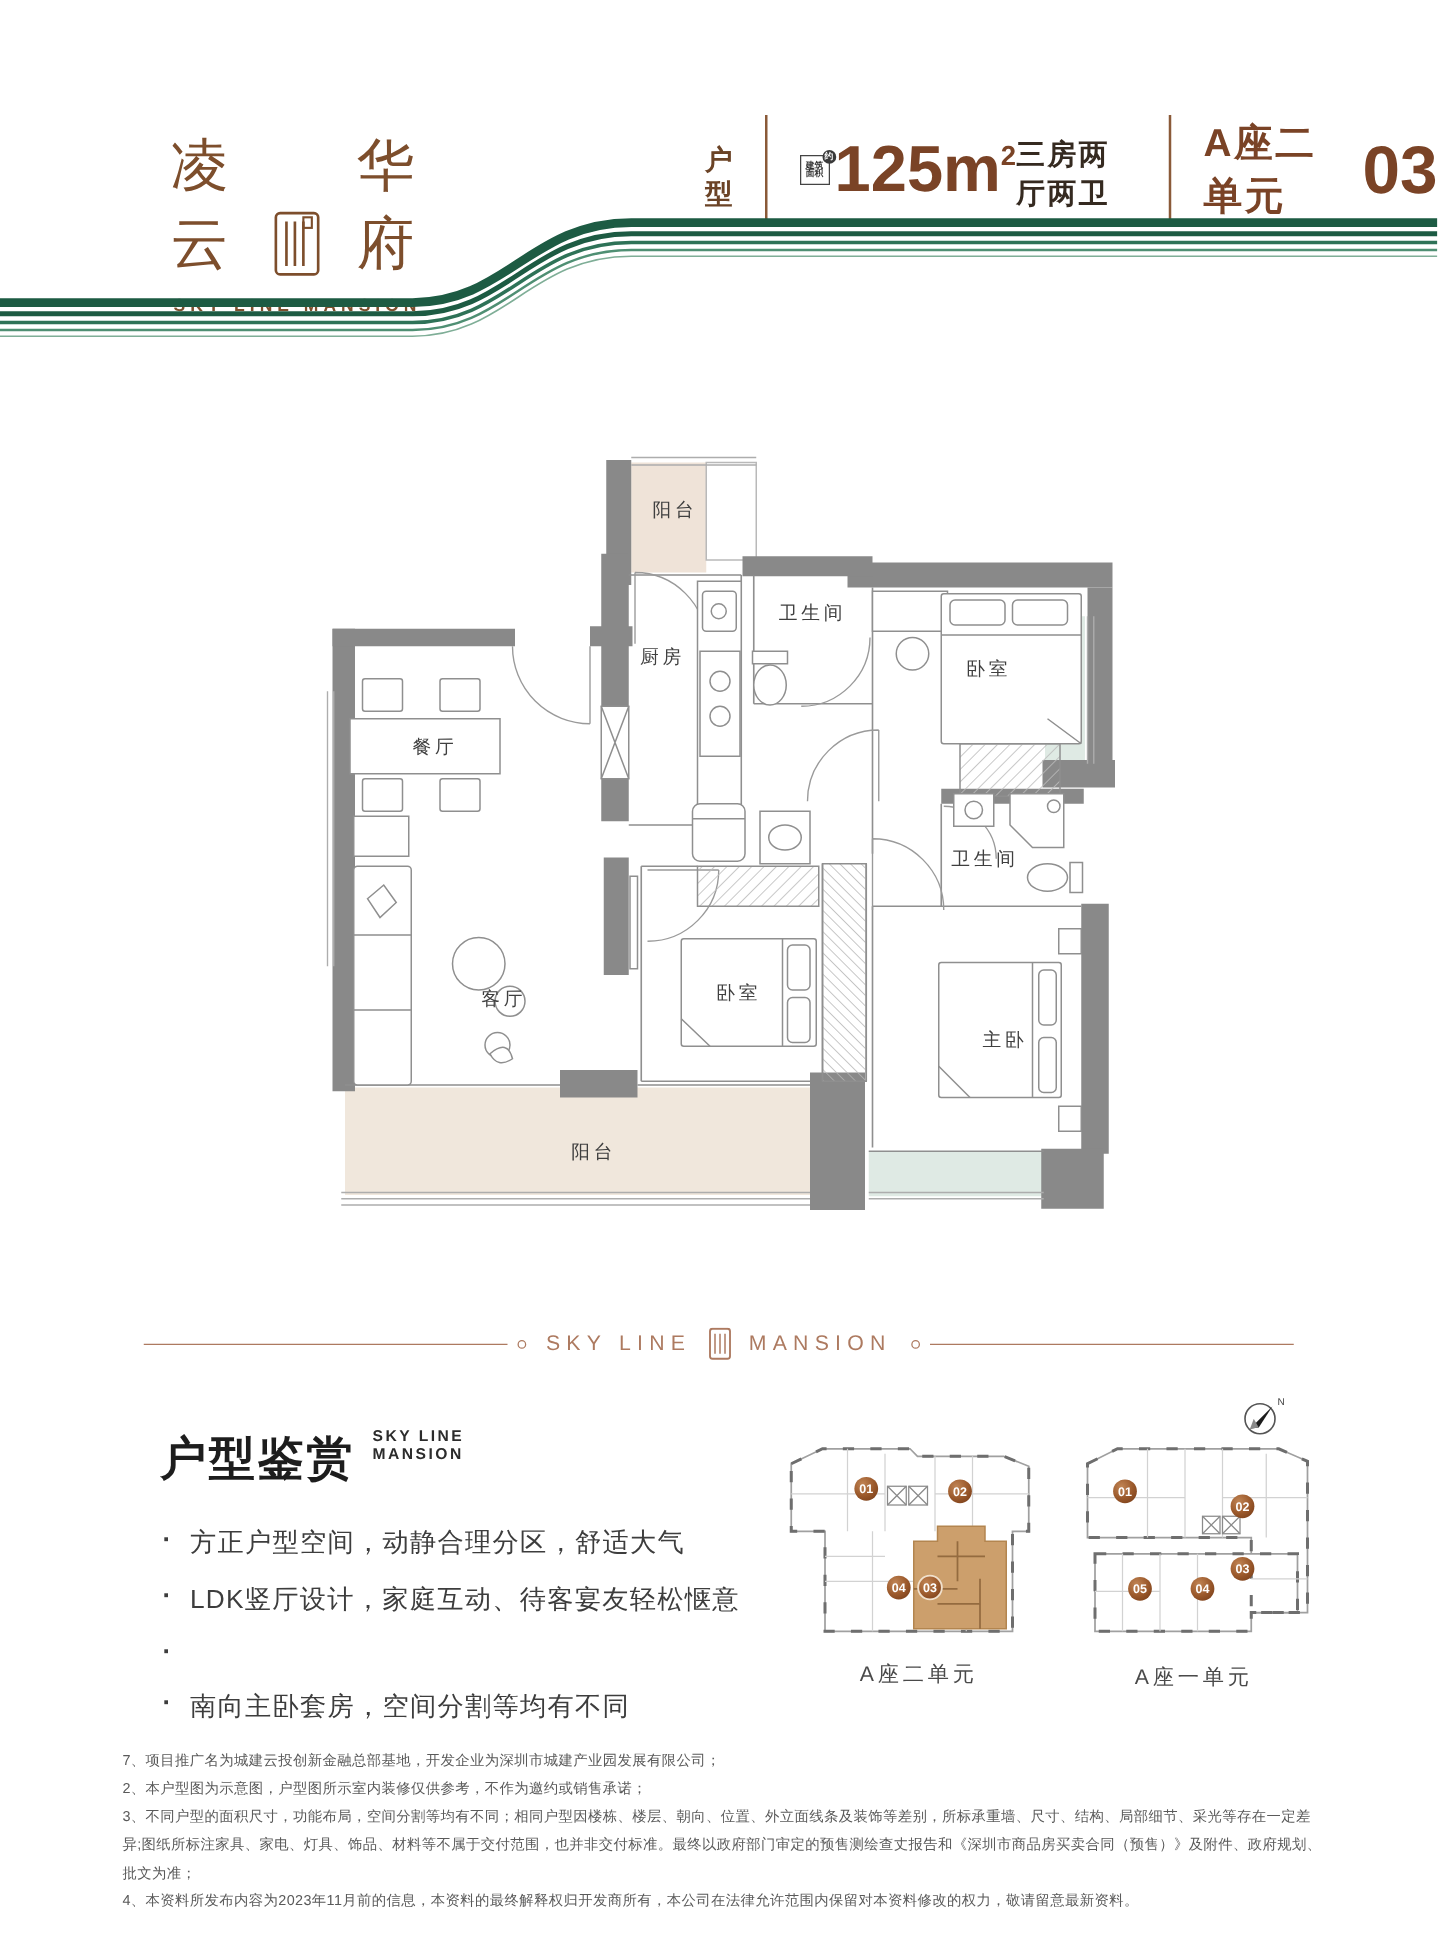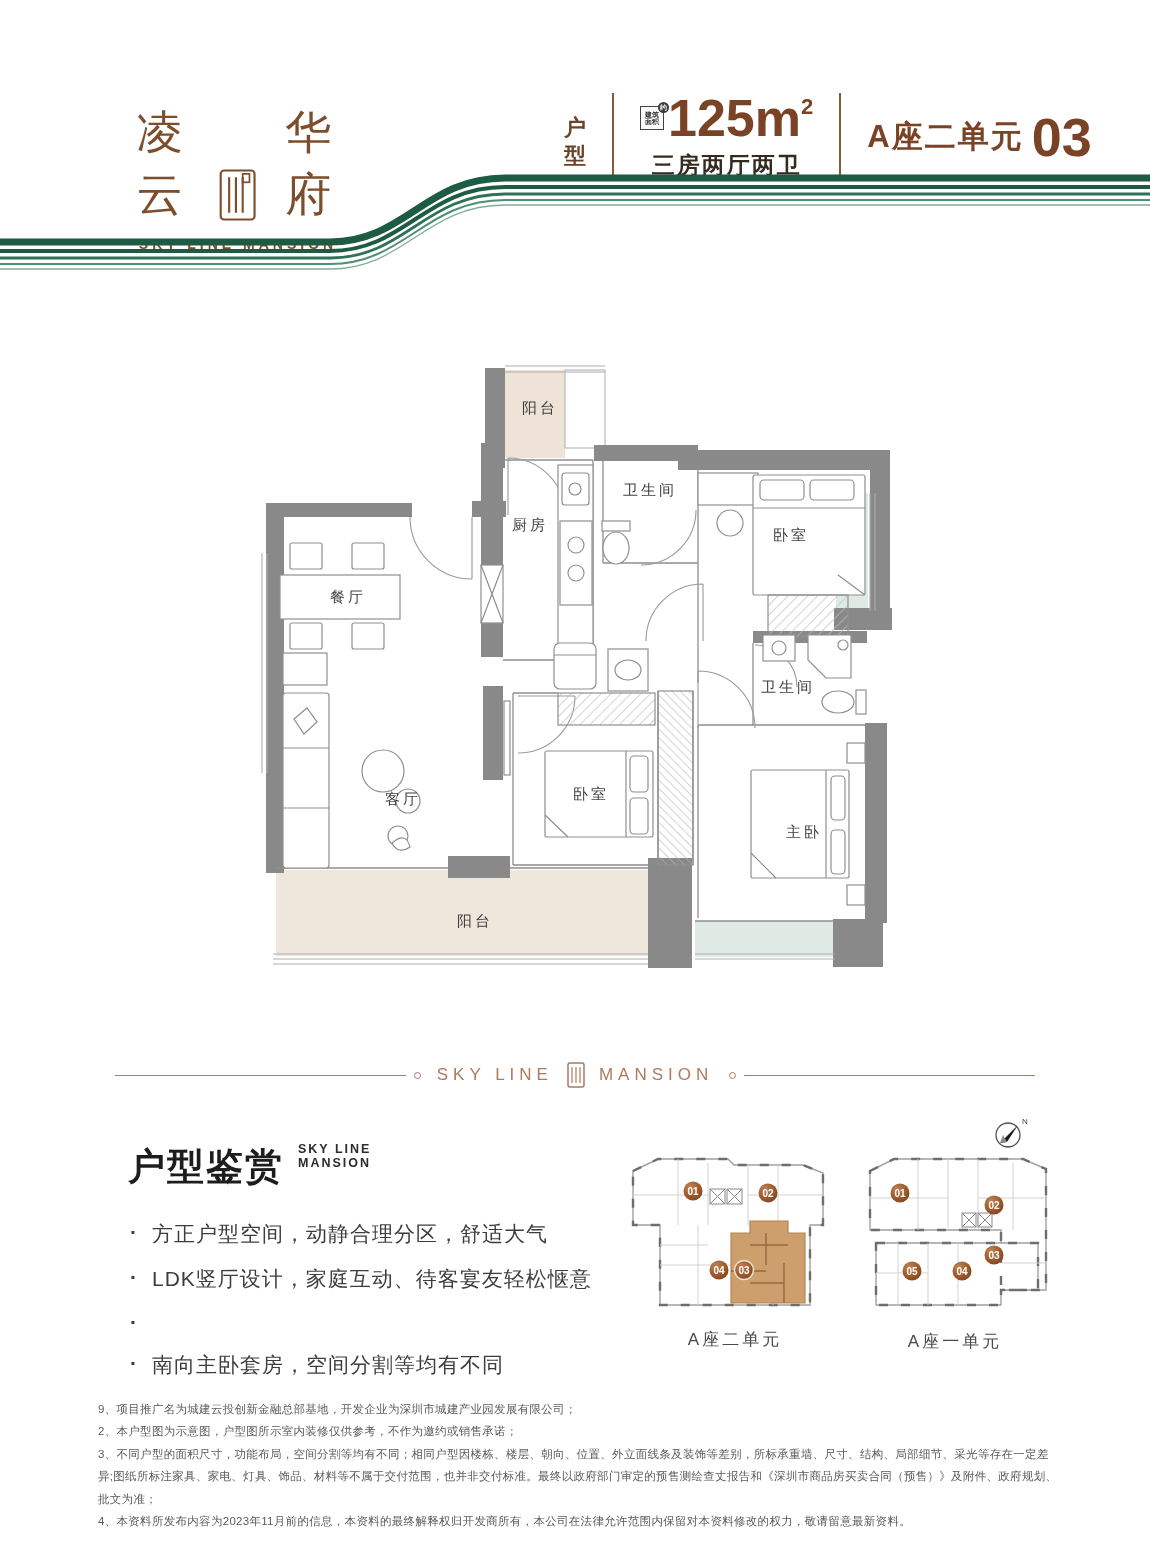--- a/index.html
+++ b/index.html
@@ -12,21 +12,21 @@
   .logo-row{display:flex;align-items:flex-end;justify-content:center;gap:10px;}
   .logo-cn{font-size:46px;letter-spacing:8px;font-weight:400;color:#7d4e2c;}
   .logo-en{margin-top:10px;font-size:14px;letter-spacing:4px;font-weight:700;color:#7d4e2c;}
 
   
   .hdr{position:absolute;left:558px;top:92px;display:flex;align-items:center;}
   .hdr .code{display:flex;align-items:flex-start;}
   .hdr .code-big{font-size:80px;font-weight:700;color:#7a4326;line-height:.92;}
   .hdr .code-suffix{display:flex;flex-direction:column;font-size:22px;font-weight:700;color:#6b4326;margin:10px 0 0 6px;line-height:1.25;}
   .vdiv{width:2px;height:88px;background:#8a5a38;margin:0 26px;}
-  .area{display:flex;flex-direction:column;align-items:center;}
+  .area{display:flex;flex-direction:row;align-items:center;}
   .area-top{display:flex;align-items:flex-start;}
   .area-badge{width:24px;height:24px;border:1px solid #444;position:relative;margin:14px 4px 0 0;display:flex;flex-direction:column;justify-content:center;align-items:center;line-height:1.05;}
   .area-badge span{font-size:7px;color:#333;font-weight:700;}
   .area-badge .yue{position:absolute;right:-6px;top:-5px;width:11px;height:11px;border-radius:50%;background:#3a3a3a;color:#fff;font-size:7px;display:flex;align-items:center;justify-content:center;}
   .area-num{font-size:52px;font-weight:700;color:#7a4326;line-height:1;}
   .area-sup{font-size:22px;font-weight:700;color:#7a4326;margin-top:2px;}
   .area-desc{font-size:23px;font-weight:700;color:#352a20;letter-spacing:2px;margin-top:6px;}
   .unit{display:flex;align-items:center;}
   .unit-block{font-size:31px;font-weight:700;color:#7a4326;letter-spacing:2px;}
   .unit-no{font-size:54px;font-weight:700;color:#7a4326;margin-left:8px;line-height:1;}
@@ -377,19 +377,19 @@
         <circle cx="314" cy="158" r="9.5" fill="url(#badgeGrad)"></circle>
         <text class="badge-txt" x="314" y="161.5">05</text>
         <circle cx="364" cy="158" r="9.5" fill="url(#badgeGrad)"></circle>
         <text class="badge-txt" x="364" y="161.5">04</text>
       </g>
       <text class="kp-label" x="357" y="234">A座一单元</text>
     </g>
   </svg>
 
   <div class="legal">
-    <p>9、项目推广名为城建云投创新金融总部基地，开发企业为深圳市城建产业园发展有限公司；</p>
+    <p>7、项目推广名为城建云投创新金融总部基地，开发企业为深圳市城建产业园发展有限公司；</p>
     <p>2、本户型图为示意图，户型图所示室内装修仅供参考，不作为邀约或销售承诺；</p>
     <p>3、不同户型的面积尺寸，功能布局，空间分割等均有不同；相同户型因楼栋、楼层、朝向、位置、外立面线条及装饰等差别，所标承重墙、尺寸、结构、局部细节、采光等存在一定差异;图纸所标注家具、家电、灯具、饰品、材料等不属于交付范围，也并非交付标准。最终以政府部门审定的预售测绘查丈报告和《深圳市商品房买卖合同（预售）》及附件、政府规划、批文为准；</p>
     <p>4、本资料所发布内容为2023年11月前的信息，本资料的最终解释权归开发商所有，本公司在法律允许范围内保留对本资料修改的权力，敬请留意最新资料。</p>
   </div>
 
 </div>
 
 </body></html>

